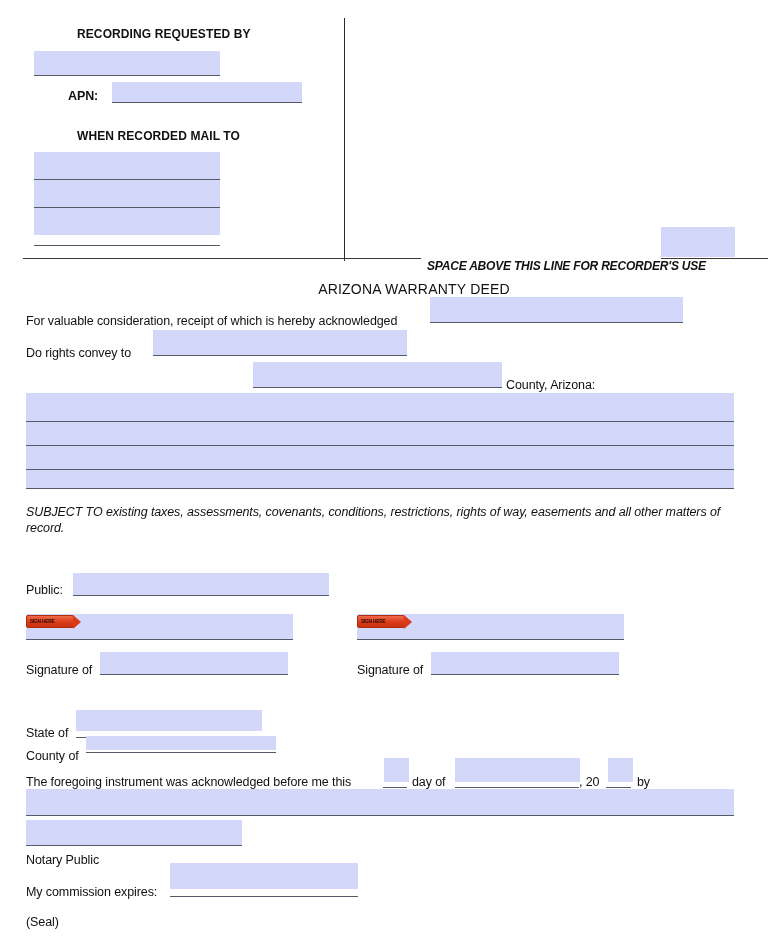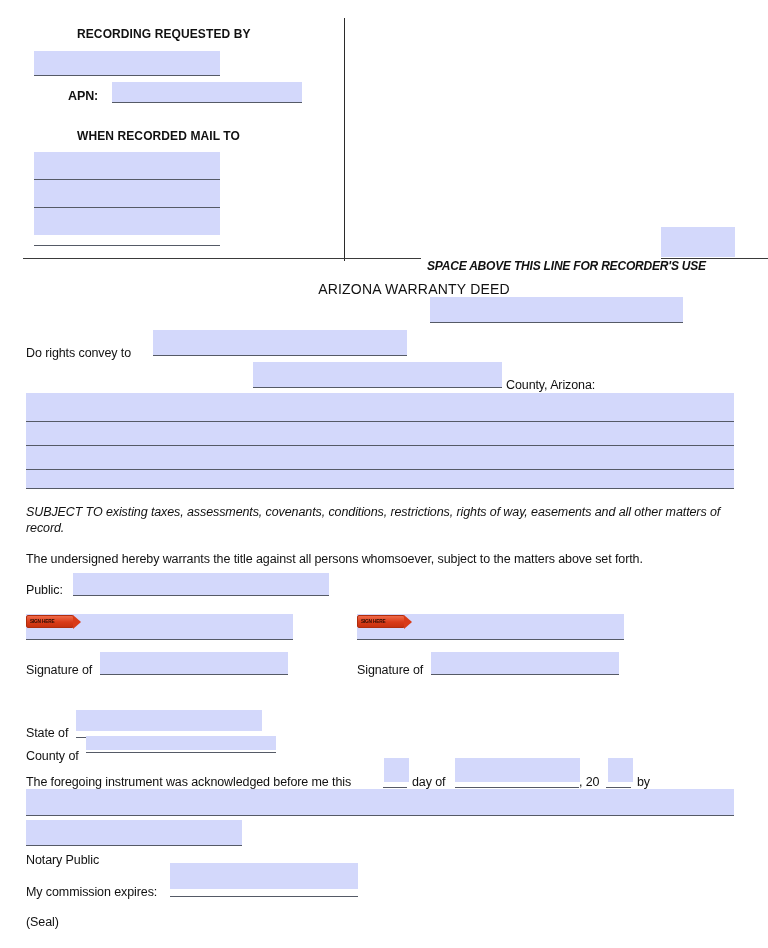--- a/index.html
+++ b/index.html
@@ -132,20 +132,21 @@
   <div class="field" style="left:661px; top:227px; width:74px; height:30px;"></div>
   <div class="rule dark" style="left:661px; top:258px; width:107px;"></div>
 
   <div class="rule dark" style="left:23px; top:258px; width:398px;"></div>
 
   <div class="lbl italic-bold" style="left:427px; top:259px;">SPACE ABOVE THIS LINE FOR RECORDER'S USE</div>
 
   <div class="lbl title" style="left:0px; top:282px; width:768px; text-align:center; white-space:normal;">ARIZONA WARRANTY DEED</div>
 
   <div class="field" style="left:430px; top:297px; width:253px; height:25px;"></div>
+  <div class="lbl" style="left:26px; top:314px;">For valuable consideration, receipt of which is hereby acknowledged</div>
   <div class="rule" style="left:430px; top:322px; width:253px;"></div>
 
   <div class="field" style="left:153px; top:330px; width:254px; height:25px;"></div>
   <div class="lbl" style="left:26px; top:346px;">Do rights convey to</div>
   <div class="rule" style="left:153px; top:355px; width:254px;"></div>
 
   <div class="field" style="left:253px; top:362px; width:249px; height:25px;"></div>
   <div class="rule" style="left:253px; top:387px; width:249px;"></div>
   <div class="lbl" style="left:506px; top:378px;">County, Arizona:</div>
 
@@ -156,21 +157,20 @@
   <div class="rule" style="left:26px; top:445px; width:708px;"></div>
 
   <div class="field" style="left:26px; top:446px; width:708px; height:23px;"></div>
   <div class="rule" style="left:26px; top:469px; width:708px;"></div>
 
   <div class="field" style="left:26px; top:470px; width:708px; height:18px;"></div>
   <div class="rule" style="left:26px; top:488px; width:708px;"></div>
 
   <div class="lbl" style="left:26px; top:504px; width:712px; white-space:normal; line-height:16px;font-style:italic;">SUBJECT TO existing taxes, assessments, covenants, conditions, restrictions, rights of way, easements and all other matters of record.</div>
 
-  <div class="lbl" style="left:26px; top:552px; width:712px; white-space:normal;">The undersigned hereby warrants the title against all persons whomsoever, subject to the matters above set forth.</div>
 
   <div class="field" style="left:73px; top:573px; width:256px; height:22px;"></div>
   <div class="lbl" style="left:26px; top:583px;">Public:</div>
   <div class="rule" style="left:73px; top:595px; width:256px;"></div>
 
   <div class="field" style="left:26px; top:614px; width:267px; height:25px;"></div>
   <div class="rule" style="left:26px; top:639px; width:267px;"></div>
   <div class="signtag" style="left:26px; top:615px; width:48px;">
     <span class="tagtext">SIGN HERE</span>
     <span class="tip"></span>

